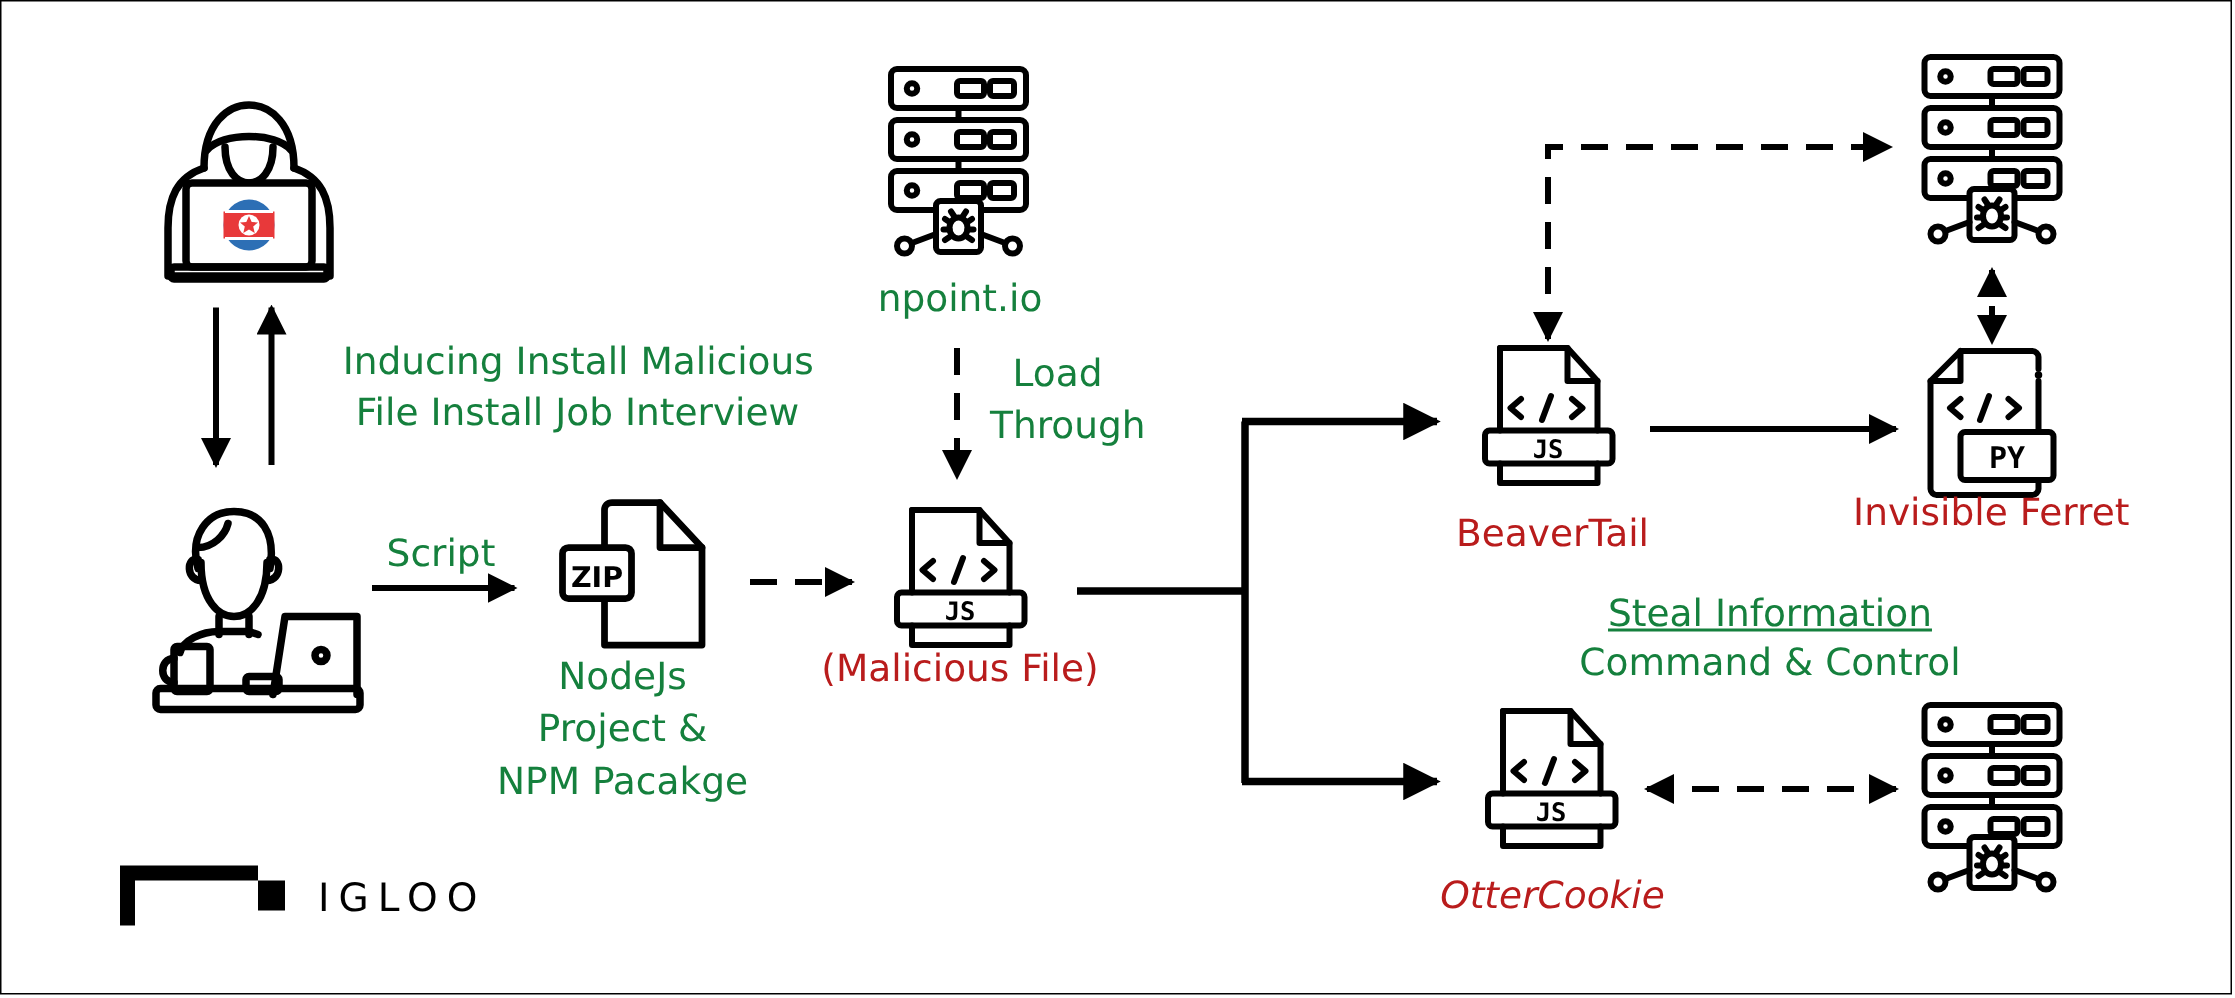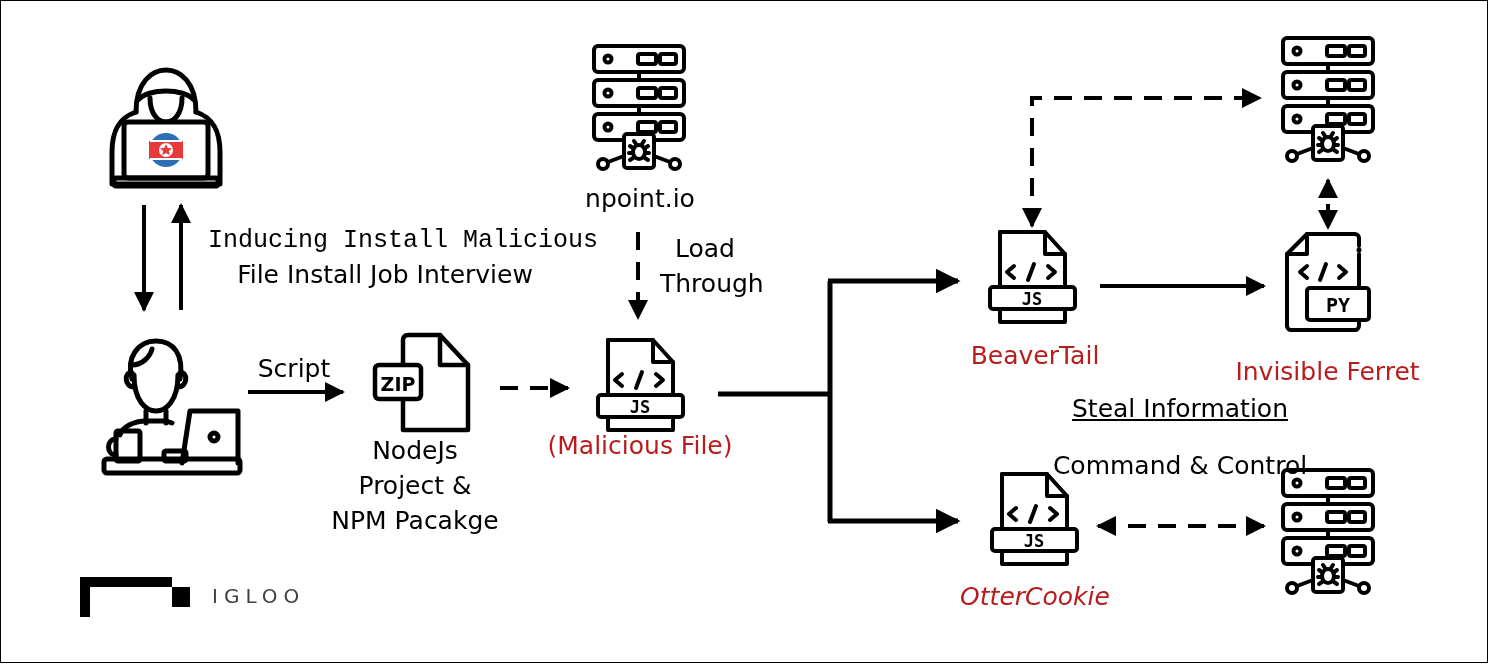--- a/index.html
+++ b/index.html
@@ -1,21 +1,21 @@
 <!DOCTYPE html>
 <html><head>
 <meta charset="utf-8">
 <style>
   html, body { margin: 0; padding: 0; background: #ffffff; }
   body { width: 1490px; height: 665px; position: relative; overflow: hidden; }
   #frame { position: absolute; left: 0; top: 0; width: 1488px; height: 663px; border: 1px solid #000; box-sizing: border-box; background: #fff; }
   svg#diagram { position: absolute; left: 0; top: 0; }
-  .lbl { position: absolute; font-family: "DejaVu Sans", sans-serif; font-size: 25px; line-height: 35px; color: #000000; text-align: center; white-space: nowrap; }
+  .lbl { position: absolute; font-family: "DejaVu Sans", sans-serif; font-size: 25px; line-height: 35px; color: #15803d; text-align: center; white-space: nowrap; }
   .red { color: #b91c1c; }
-  .logo-text { position: absolute; font-family: "DejaVu Sans", sans-serif; font-size: 20px; letter-spacing: 6px; color: #404040; }
+  .logo-text { position: absolute; font-family: "DejaVu Sans", sans-serif; font-size: 26px; letter-spacing: 6px; color: #000000; }
 </style>
 </head>
 <body>
 
 <div id="frame"></div>
 
 <svg id="diagram" width="1490" height="665" viewBox="0 0 1490 665">
   <defs>
     <marker id="ah" viewBox="0 0 10 10" refX="9" refY="5" markerWidth="5" markerHeight="5" orient="auto-start-reverse">
       <path d="M0,0 L10,5 L0,10 z" fill="#000"></path>
@@ -165,37 +165,37 @@
 
   <use href="#server" transform="translate(1283,470)"></use>
 
   <g>
     <rect x="80" y="577" width="10" height="40" fill="#000"></rect>
     <rect x="90" y="577" width="82" height="10" fill="#000"></rect>
     <rect x="172" y="587" width="18" height="20" fill="#000"></rect>
   </g>
 </svg>
 
-<div class="lbl" style="left:208px; top:223px; width:355px;font-family:Liberation Mono, monospace;">Inducing Install Malicious</div>
+<div class="lbl" style="left:208px; top:223px; width:355px;">Inducing Install Malicious</div>
 <div class="lbl" style="left:200px; top:257px; width:370px;">File Install Job Interview</div>
 
 <div class="lbl" style="left:248px; top:351px; width:92px;">Script</div>
 
 <div class="lbl" style="left:570px; top:181px; width:140px;">npoint.io</div>
 
 <div class="lbl" style="left:660px; top:231px; width:90px;">Load</div>
 <div class="lbl" style="left:660px; top:266px; width:90px;">Through</div>
 
 <div class="lbl" style="left:340px; top:433px; width:150px;">NodeJs</div>
 <div class="lbl" style="left:340px; top:468px; width:150px;">Project &amp;</div>
 <div class="lbl" style="left:320px; top:503px; width:190px;">NPM Pacakge</div>
 
 <div class="lbl red" style="left:530px; top:428px; width:220px;">(Malicious File)</div>
 
 <div class="lbl red" style="left:950px; top:338px; width:170px;">BeaverTail</div>
-<div class="lbl red" style="left:1220px; top:354px; width:215px;">Invisible Ferret</div>
+<div class="lbl red" style="left:1220px; top:324px; width:215px;">Invisible Ferret</div>
 
 <div class="lbl" style="left:1040px; top:391px; width:280px;text-decoration:underline;">Steal Information</div>
-<div class="lbl" style="left:1030px; top:448px; width:300px;">Command &amp; Control</div>
+<div class="lbl" style="left:1030px; top:424px; width:300px;">Command &amp; Control</div>
 
 <div class="lbl red" style="left:940px; top:579px; width:190px;font-style:italic;">OtterCookie</div>
 
 <div class="logo-text" style="left:212px; top:584px;">IGLOO</div>
 
 </body></html>

